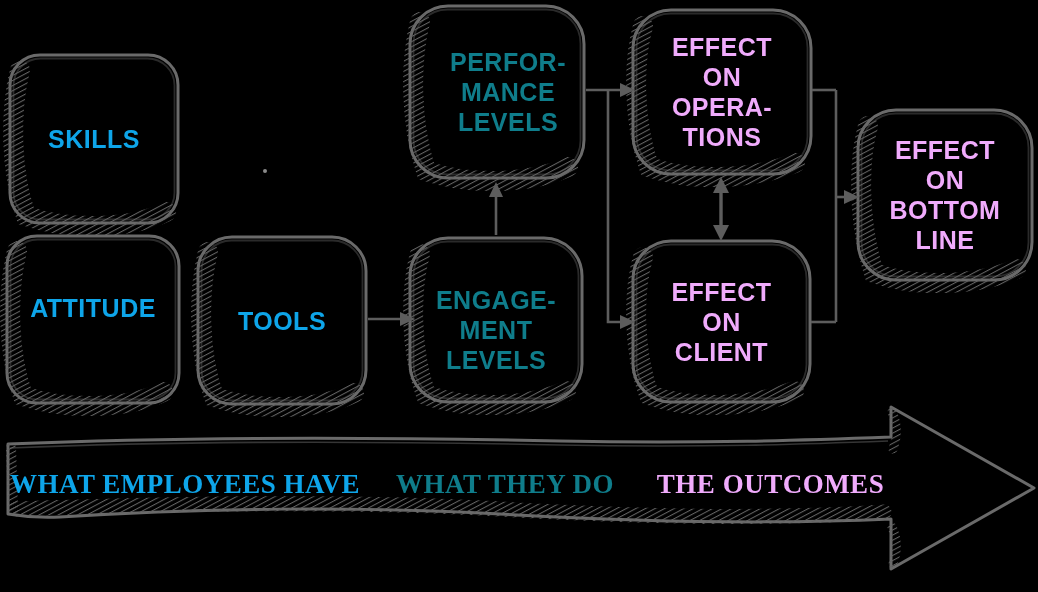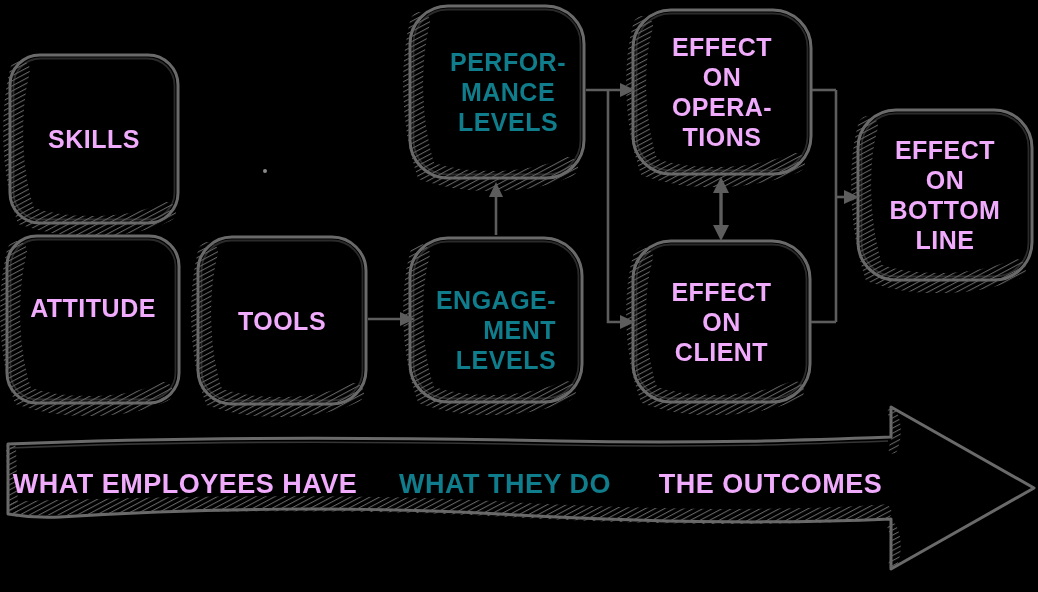--- a/index.html
+++ b/index.html
@@ -28,22 +28,23 @@
     position: absolute;
     display: flex;
     align-items: center;
     justify-content: center;
     text-align: center;
     font-weight: 700;
     font-size: 27px;
     line-height: 36px;
     white-space: nowrap;
     letter-spacing: 0.5px;
+    font-family: Liberation Serif, serif;
   }
-  .c-have { color: #f0abfc; }
+  .c-have { color: #0ea5e9; }
   .c-do { color: #0f7d8b; }
   .c-out { color: #f0abfc; }
 </style>
 </head>
 <body>
 
 <div class="stage">
 
   <svg width="1038" height="592" viewBox="0 0 1038 592">
     <defs>
@@ -146,21 +147,21 @@
   <div class="blabel c-have" style="left:10px; top:55px; width:168px; height:168px;">SKILLS</div>
 
   <div class="blabel c-have" style="left:7px; top:236px; width:172px; height:144px;">ATTITUDE</div>
 
   <div class="blabel c-have" style="left:198px; top:237px; width:168px; height:167px;text-align:center;">TOOLS</div>
 
   <div class="blabel c-do" style="left:410px; top:6px; width:196px; height:172px;">PERFOR-
 MANCE
 LEVELS</div>
 
-  <div class="blabel c-do" style="left:410px; top:238px; width:172px; height:184px;text-align:right;">ENGAGE-
+  <div class="blabel c-do" style="left:410px; top:238px; width:172px; height:184px;">ENGAGE-
 MENT
 LEVELS</div>
 
   <div class="blabel c-out" style="left:633px; top:10px; width:178px; height:164px;">EFFECT
 ON
 OPERA-
 TIONS</div>
 
   <div class="blabel c-out" style="left:633px; top:241px; width:177px; height:161px;">EFFECT
 ON

